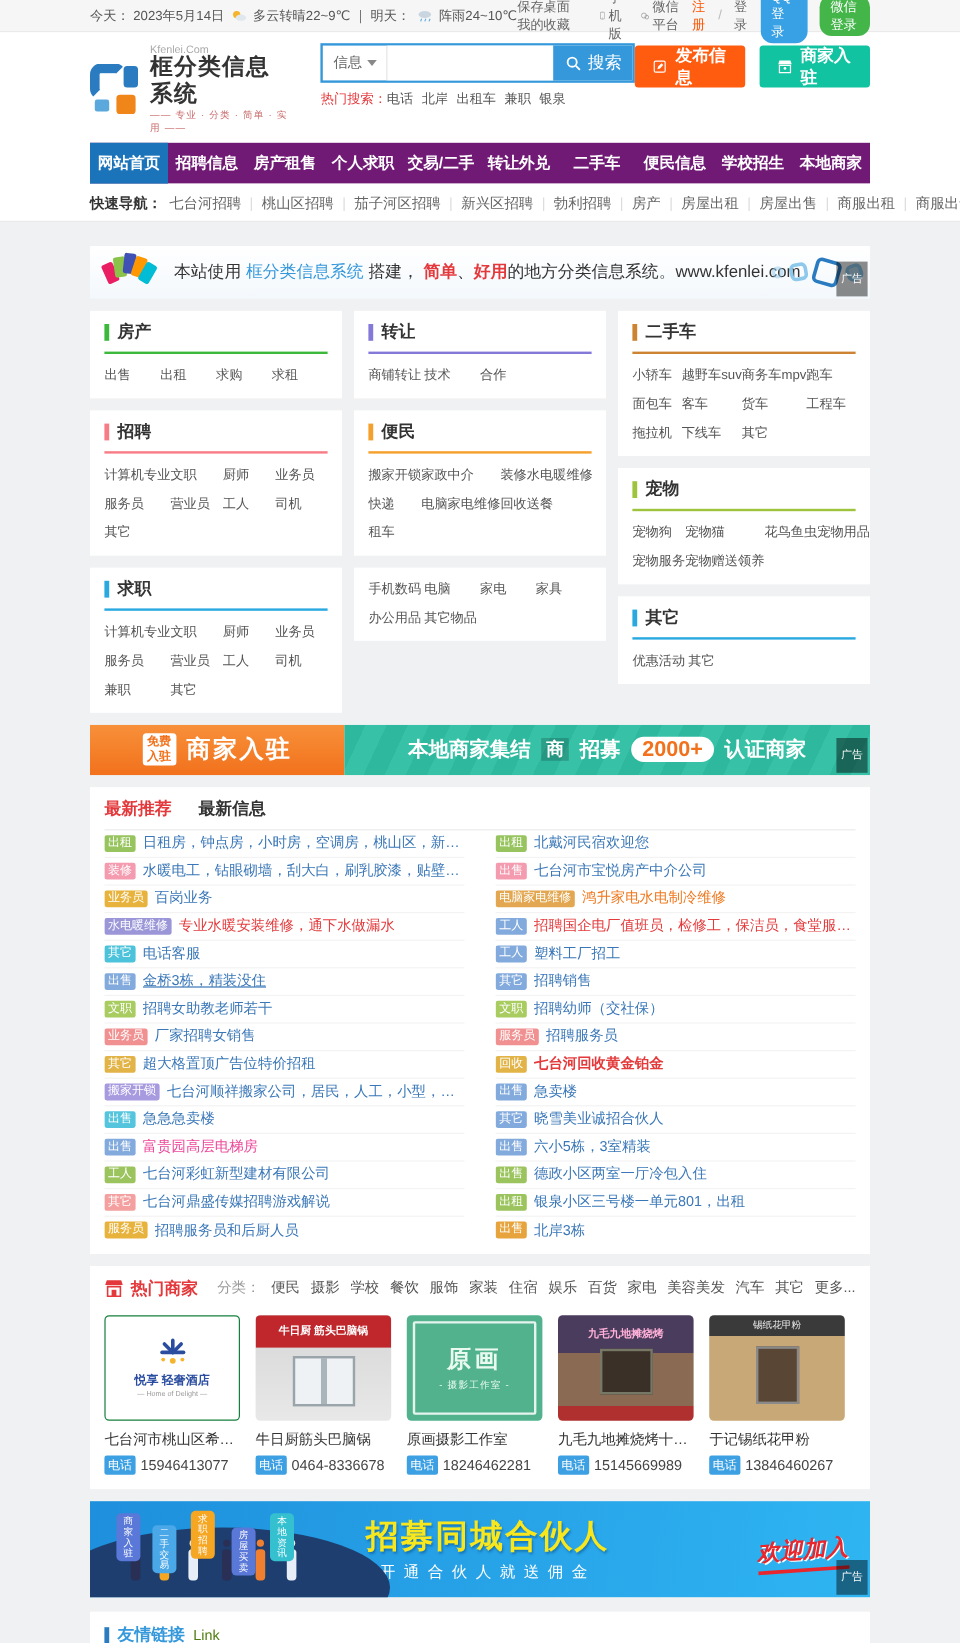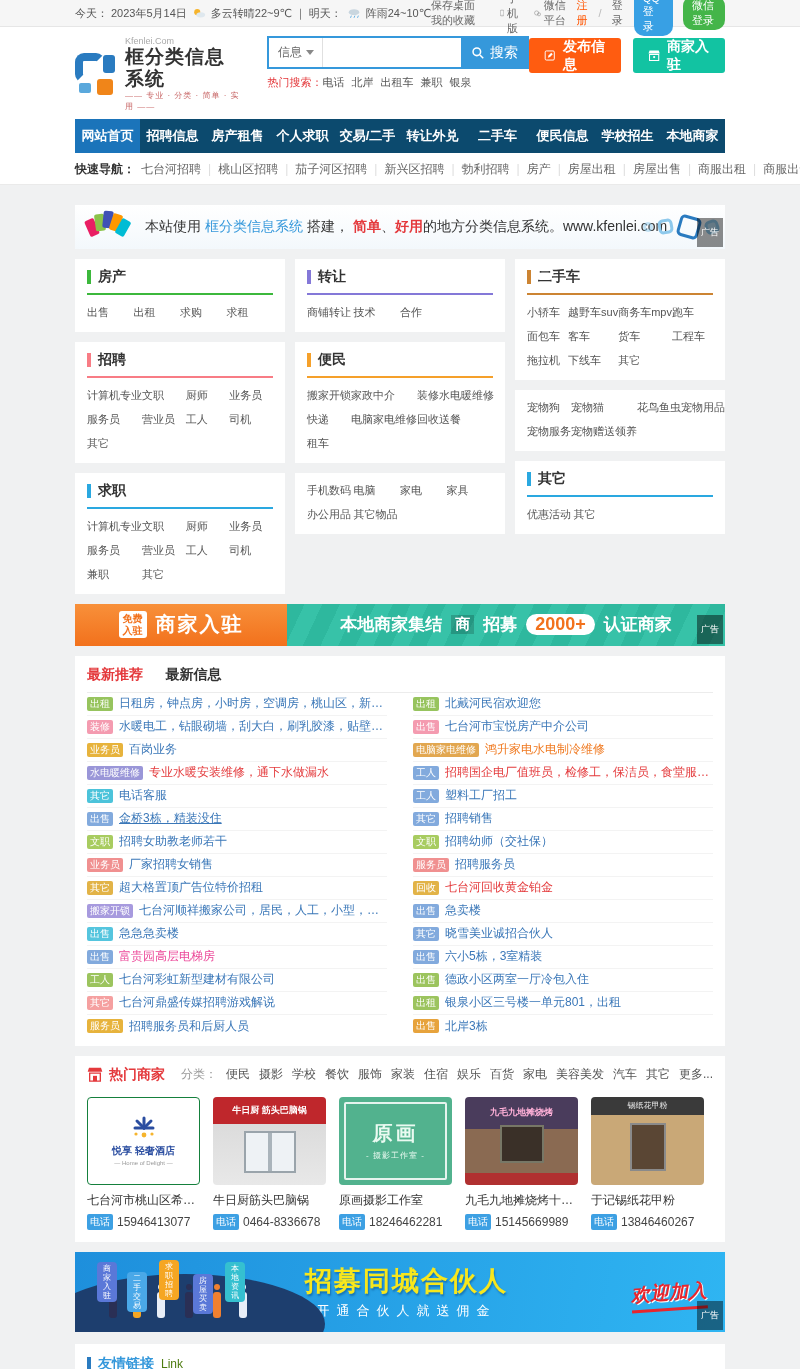--- a/index.html
+++ b/index.html
@@ -46,21 +46,21 @@
   .hot-search { margin-top: 6px; font-size: 11px; white-space: nowrap; }
   .hot-label { color: #e4393c; }
   .hot-link { color: #555; margin-right: 7px; }
   .header-buttons { margin-left: auto; display: flex; gap: 12px; padding-top: 2px; }
   .hbtn { display: flex; align-items: center; gap: 7px; height: 35px; padding: 0 15px; border-radius: 3px; color: #fff; font-size: 14px; font-weight: bold; }
   .btn-post { background: #ff5c10; }
   .btn-merchant { background: #12c3a2; }
 
   
   .header-wrap { background: #fff; padding-bottom: 0; }
-  .mainnav { background: #0c4a6e; height: 34px; display: flex; }
+  .mainnav { background: #701a75; height: 34px; display: flex; }
   .nav-item { flex: 1; text-align: center; line-height: 34px; color: #fff; font-size: 13px; font-weight: bold; }
   .nav-item.active { background: #1b74ba; }
   .quicknav { background: #fff; height: 32px; line-height: 32px; font-size: 12px; white-space: nowrap; overflow: hidden; border-bottom: 1px solid #eaeaea; }
   .qn-label { font-weight: bold; color: #333; margin-right: 6px; }
   .qn-link { color: #666; }
   .qn-sep { color: #ddd; margin: 0 7px; }
 
   
   .banner1 { position: relative; margin-top: 20px; height: 44px; background: linear-gradient(#ffffff, #f3f8fc); display: flex; align-items: center; overflow: hidden; }
   .shards { position: relative; width: 44px; height: 34px; margin-left: 10px; flex-shrink: 0; }
@@ -418,20 +418,24 @@
           <a class="cat-link">面包车</a>
           <a class="cat-link">客车</a>
           <a class="cat-link">货车</a>
           <a class="cat-link">工程车</a>
           <a class="cat-link">拖拉机</a>
           <a class="cat-link">下线车</a>
           <a class="cat-link">其它</a>
         </div>
       </div>
       <div class="cat-box">
+        <div class="cat-title" style="border-bottom-color: rgb(158, 196, 60);">
+          <span class="cat-bar" style="background: rgb(158, 196, 60);"></span>
+          <span>宠物</span>
+        </div>
         <div class="cat-links">
           <a class="cat-link">宠物狗</a>
           <a class="cat-link">宠物猫</a>
           <a class="cat-link">花鸟鱼虫</a>
           <a class="cat-link">宠物用品</a>
           <a class="cat-link">宠物服务</a>
           <a class="cat-link">宠物赠送领养</a>
         </div>
       </div>
       <div class="cat-box">
@@ -559,21 +563,21 @@
         <div class="list-row">
           <span class="ltag" style="background: rgb(168, 204, 96);">文职</span>
           <a class="ltext" style="color: rgb(58, 119, 184);">招聘幼师（交社保）</a>
         </div>
         <div class="list-row">
           <span class="ltag" style="background: rgb(240, 144, 144);">服务员</span>
           <a class="ltext" style="color: rgb(58, 119, 184);">招聘服务员</a>
         </div>
         <div class="list-row">
           <span class="ltag" style="background: rgb(226, 179, 71);">回收</span>
-          <a class="ltext" style="color: rgb(228, 58, 60);">七台河回收黄金铂金</a>
+          <a class="ltext" style="color: rgb(228, 58, 60); font-weight: bold;">七台河回收黄金铂金</a>
         </div>
         <div class="list-row">
           <span class="ltag" style="background: rgb(130, 170, 221);">出售</span>
           <a class="ltext" style="color: rgb(58, 119, 184);">急卖楼</a>
         </div>
         <div class="list-row">
           <span class="ltag" style="background: rgb(130, 170, 221);">其它</span>
           <a class="ltext" style="color: rgb(58, 119, 184);">晓雪美业诚招合伙人</a>
         </div>
         <div class="list-row">

